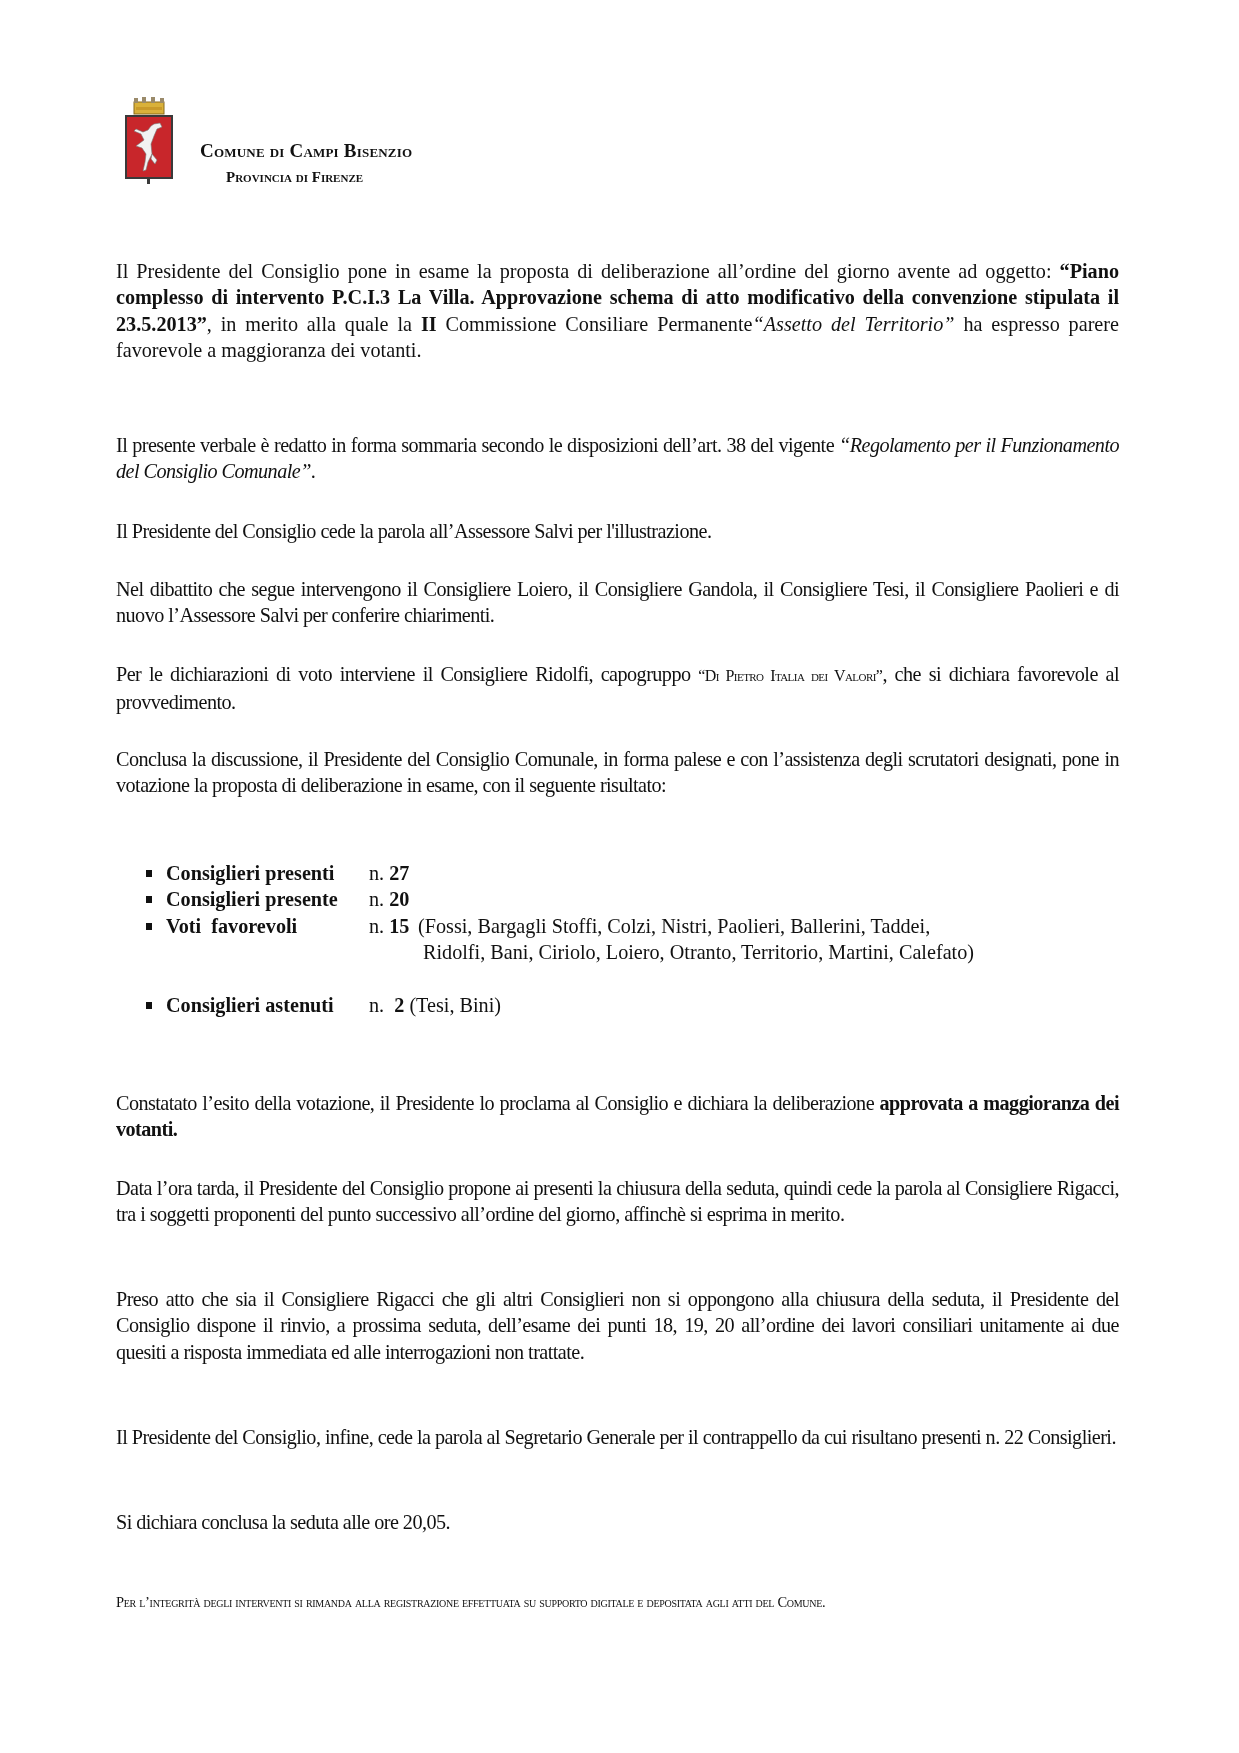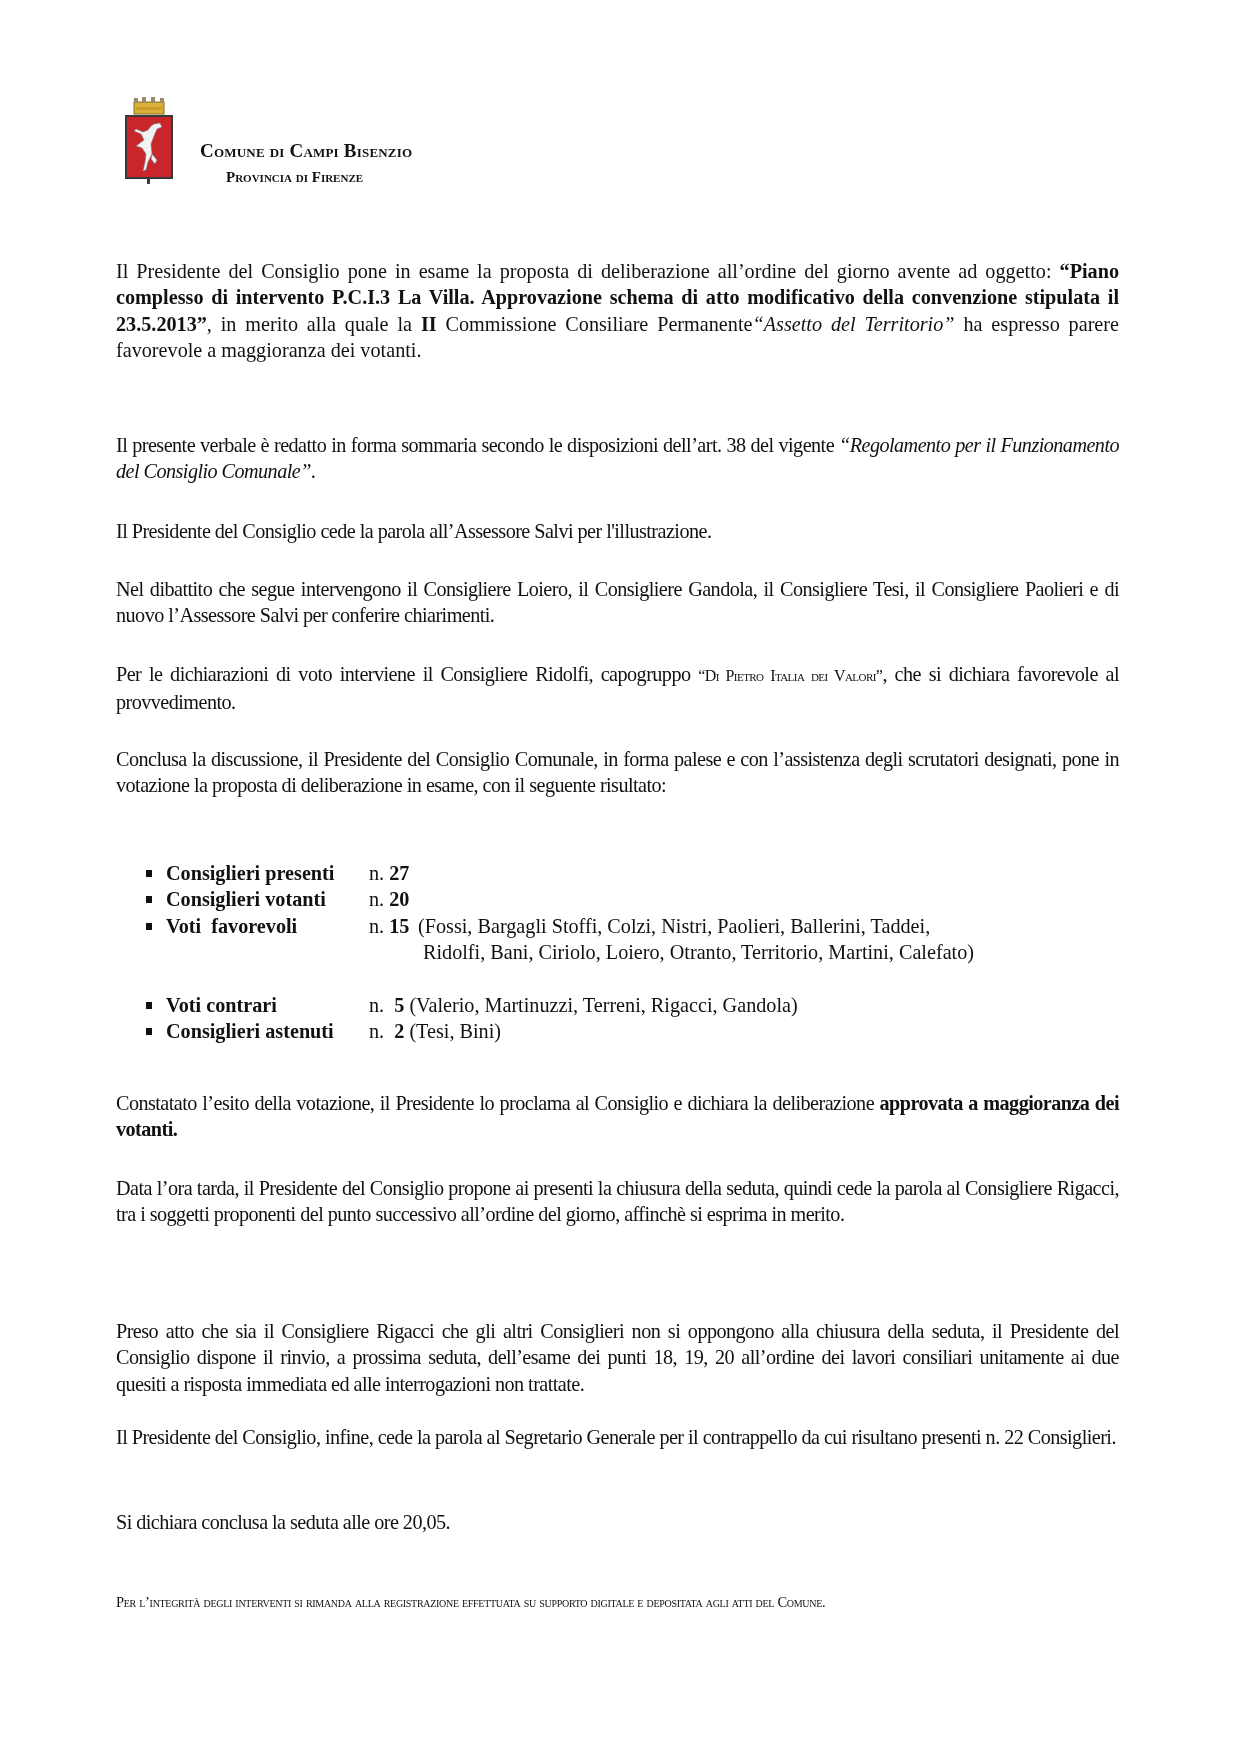--- a/index.html
+++ b/index.html
@@ -78,21 +78,21 @@
     }
     .p1 { position: absolute; top: 0; }
     .p2 { position: absolute; top: 174px; }
     .p3 { position: absolute; top: 260px; }
     .p4 { position: absolute; top: 318px; }
     .p5 { position: absolute; top: 403px; }
     .p6 { position: absolute; top: 488px; }
     .votes { position: absolute; top: 602px; left: 0; width: 1003px; }
     .p7 { position: absolute; top: 832px; }
     .p8 { position: absolute; top: 917px; }
-    .p9 { position: absolute; top: 1028px; margin-top: 32px; }
+    .p9 { position: absolute; top: 1028px; }
     .p10 { position: absolute; top: 1166px; }
     .p11 { position: absolute; top: 1251px; }
     .footer-note {
       position: absolute;
       top: 1318px;
       font-size: 14.5px;
       line-height: 22px;
       font-variant: small-caps;
       text-transform: lowercase;
       letter-spacing: -0.3px;
@@ -186,37 +186,32 @@
     <p class="para narrow p6">Conclusa la discussione, il Presidente del Consiglio Comunale, in forma palese e con l’assistenza degli scrutatori designati, pone in votazione la proposta di deliberazione in esame, con il seguente risultato:</p>
 
     <div class="votes">
       <div class="vote-row">
         <span class="bullet"></span>
         <span class="label">Consiglieri presenti</span>
         <span class="num"><span>n. </span><span class="n-val">27</span></span>
       </div>
       <div class="vote-row">
         <span class="bullet"></span>
-        <span class="label">Consiglieri votanti</span>
+        <span class="label">Consiglieri presente</span>
         <span class="num"><span>n. </span><span class="n-val">20</span></span>
       </div>
       <div class="vote-row multi">
         <span class="bullet"></span>
         <span class="label" style="white-space:pre">Voti  favorevoli</span>
         <span class="num"><span>n. </span><span class="n-val">15</span></span>
         <span class="names-first">(Fossi, Bargagli Stoffi, Colzi, Nistri, Paolieri, Ballerini, Taddei,</span>
         <span class="names-cont">Ridolfi, Bani, Ciriolo, Loiero, Otranto, Territorio, Martini, Calefato)</span>
       </div>
       <div class="vote-row">
         <span class="bullet"></span>
-        <span class="label">Voti contrari</span>
-        <span class="num" style="white-space:pre"><span>n.  </span><span class="n-val">5</span> <span>(Valerio, Martinuzzi, Terreni, Rigacci, Gandola)</span></span>
-      </div>
-      <div class="vote-row">
-        <span class="bullet"></span>
         <span class="label">Consiglieri astenuti</span>
         <span class="num" style="white-space:pre"><span>n.  </span><span class="n-val">2</span> <span>(Tesi, Bini)</span></span>
       </div>
     </div>
 
     <p class="para narrow p7"><span>Constatato l’esito della votazione, il Presidente lo proclama al Consiglio e dichiara la deliberazione </span><span class="b">approvata a maggioranza dei votanti.</span></p>
 
     <p class="para narrow p8">Data l’ora tarda, il Presidente del Consiglio propone ai presenti la chiusura della seduta, quindi cede la parola al Consigliere Rigacci, tra i soggetti proponenti del punto successivo all’ordine del giorno, affinchè si esprima in merito.</p>
 
     <p class="para narrow p9">Preso atto che sia il Consigliere Rigacci che gli altri Consiglieri non si oppongono alla chiusura della seduta, il Presidente del Consiglio dispone il rinvio, a prossima seduta, dell’esame dei punti 18, 19, 20 all’ordine dei lavori consiliari unitamente ai due quesiti a risposta immediata ed alle interrogazioni non trattate.</p>

